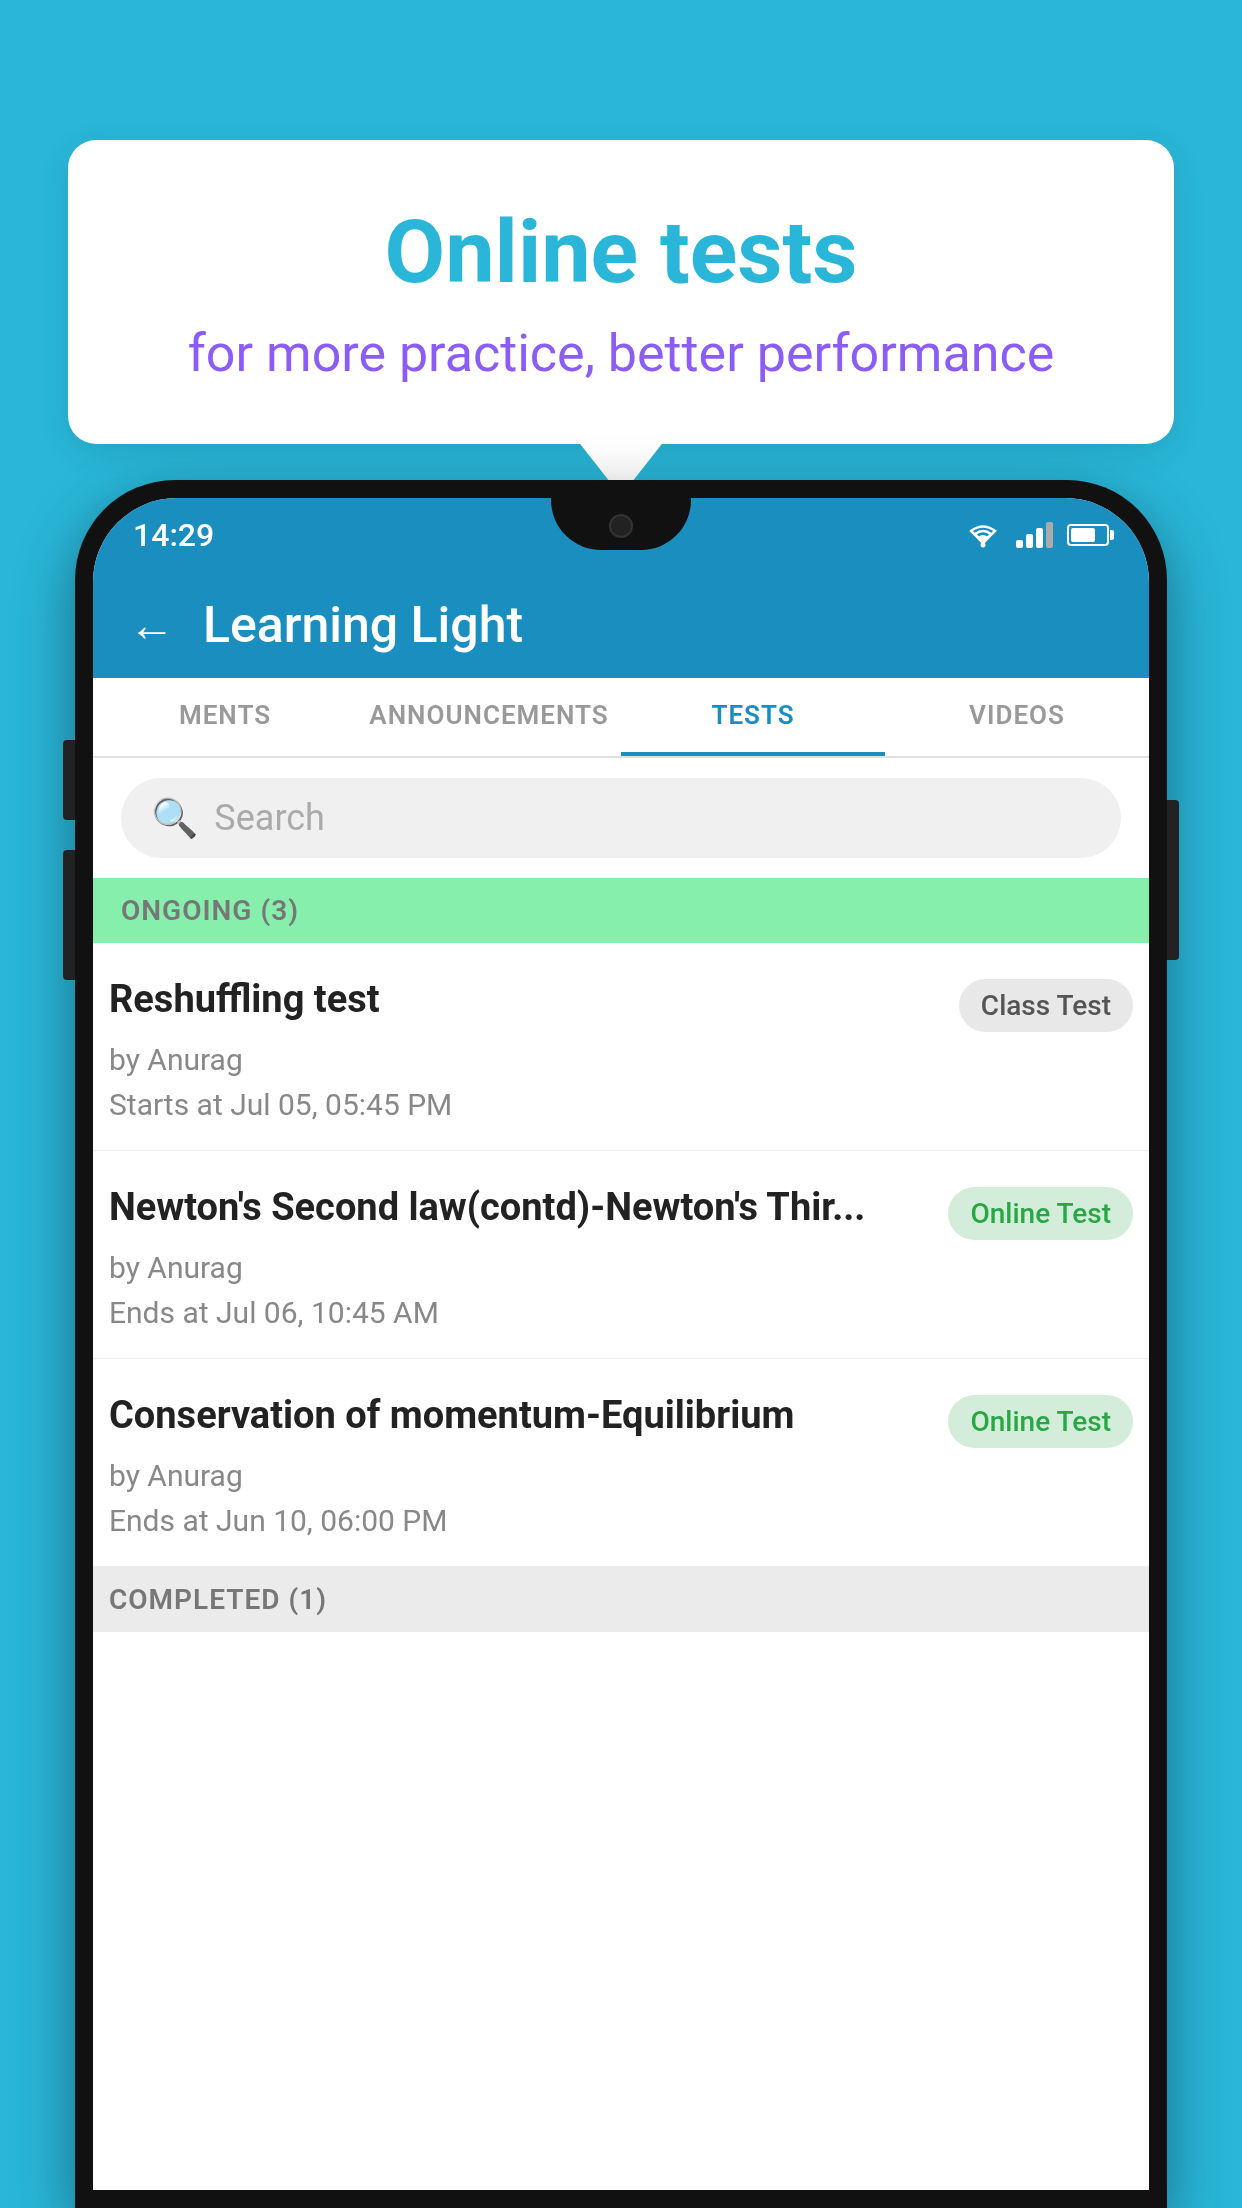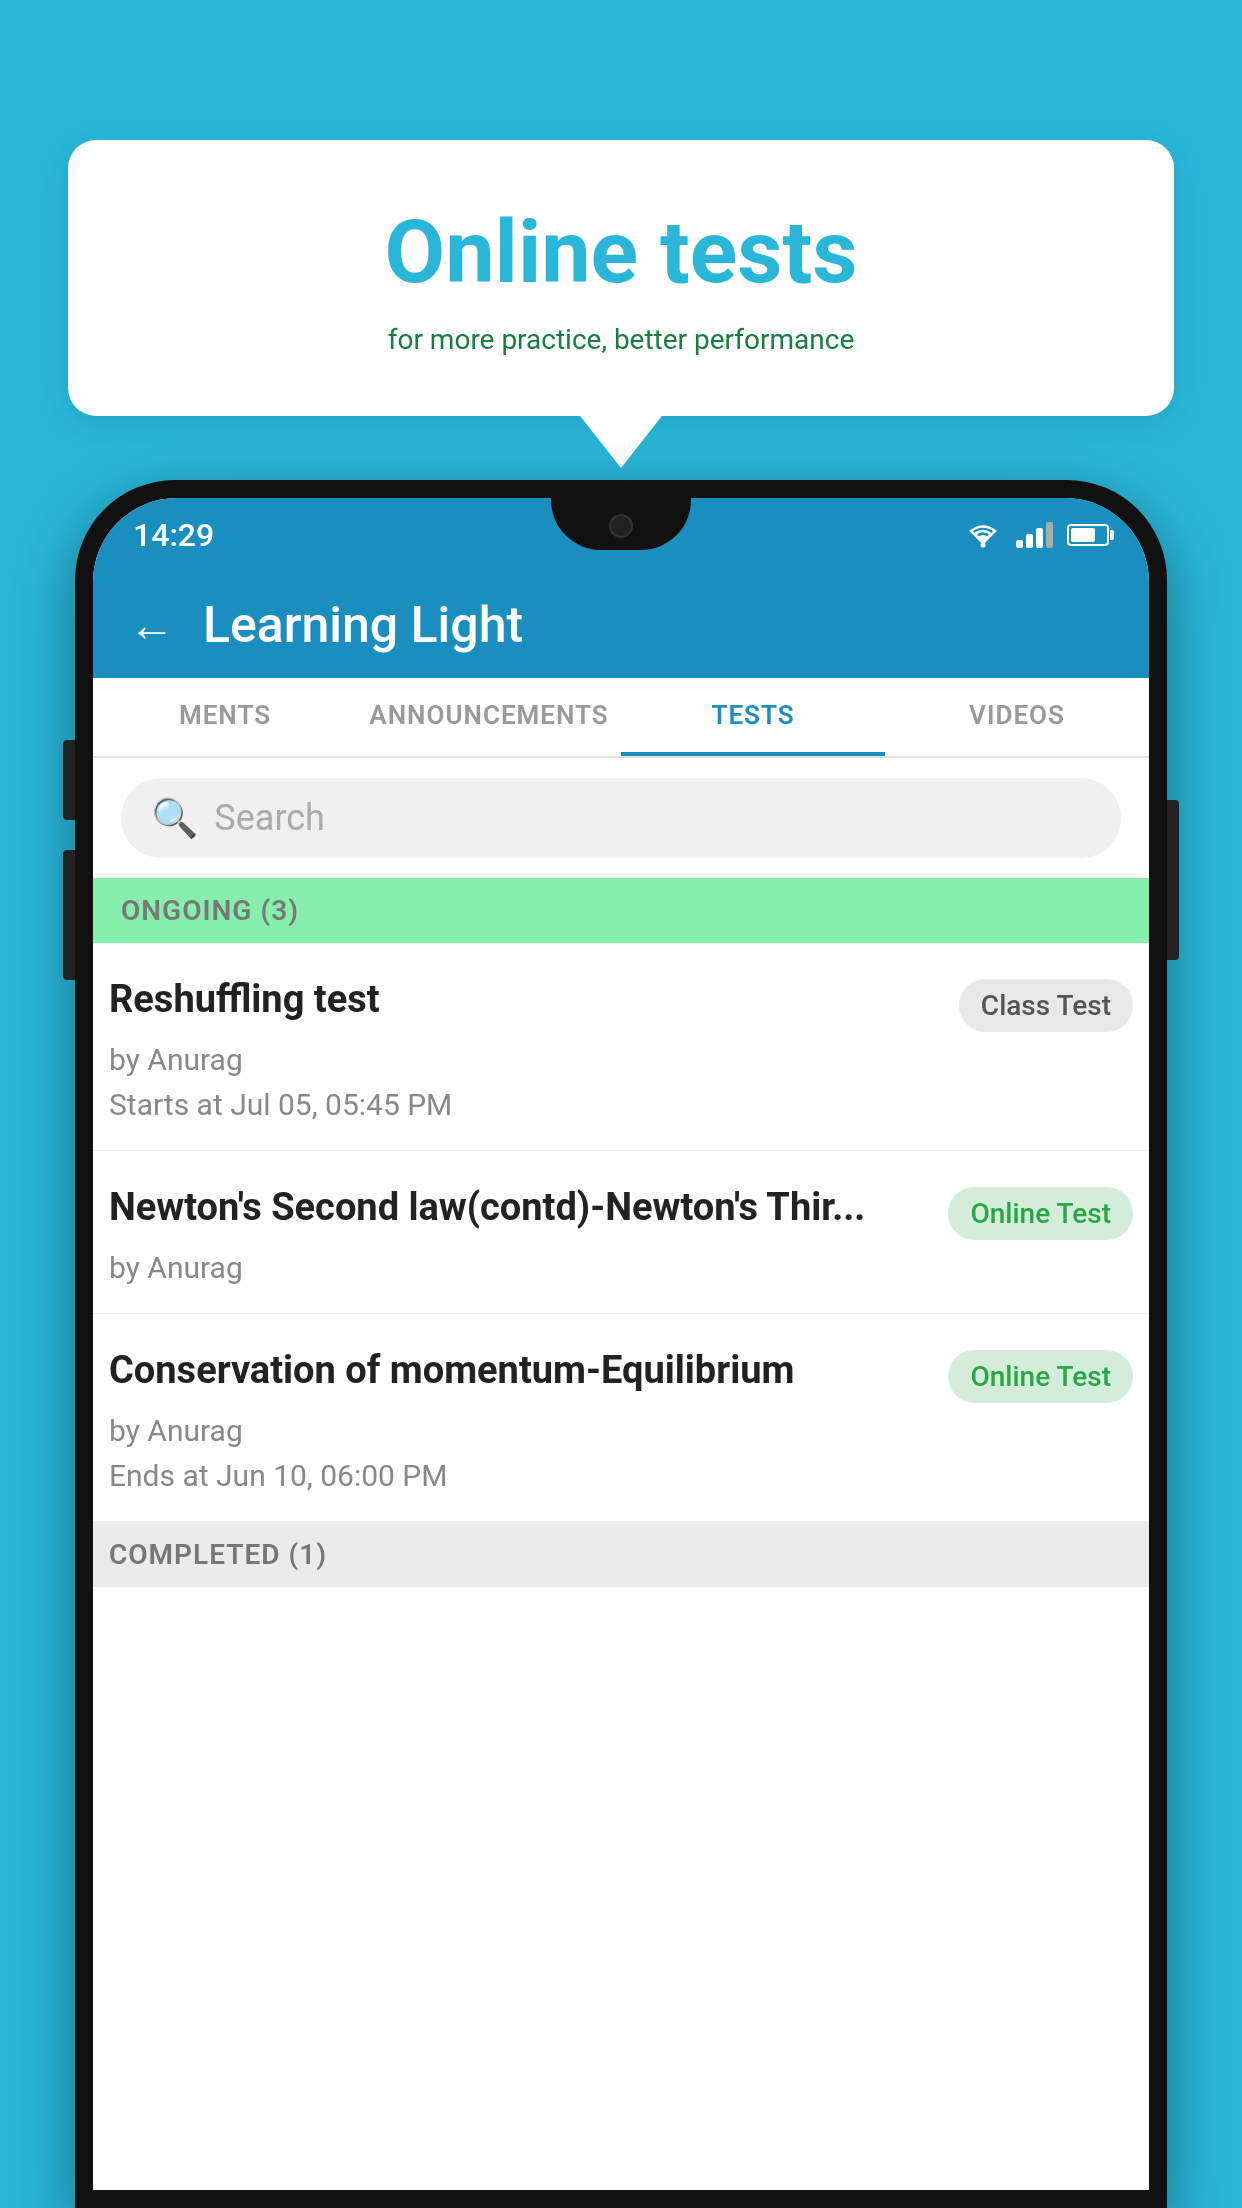--- a/index.html
+++ b/index.html
@@ -36,22 +36,22 @@
       border-right: 44px solid transparent;
       border-top: 56px solid white;
     }
     .bubble-title {
       font-size: 88px;
       font-weight: 700;
       color: #29b6d8;
       margin-bottom: 20px;
     }
     .bubble-subtitle {
-      font-size: 28px;
-      color: #15803d;
+      font-size: 52px;
+      color: #8b5cf6;
       font-weight: 400;
     }
 
     
     .phone-frame {
       position: absolute;
       top: 480px;
       left: 75px;
       right: 75px;
       bottom: 0;
@@ -403,20 +403,21 @@
         <div class="test-by">by Anurag</div>
         <div class="test-time">Starts at  Jul 05, 05:45 PM</div>
       </div>
 
       <div class="test-item">
         <div class="test-item-row">
           <span class="test-name">Newton's Second law(contd)-Newton's Thir...</span>
           <span class="test-badge badge-online">Online Test</span>
         </div>
         <div class="test-by">by Anurag</div>
+        <div class="test-time">Ends at  Jul 06, 10:45 AM</div>
       </div>
 
       <div class="test-item">
         <div class="test-item-row">
           <span class="test-name">Conservation of momentum-Equilibrium</span>
           <span class="test-badge badge-online">Online Test</span>
         </div>
         <div class="test-by">by Anurag</div>
         <div class="test-time">Ends at  Jun 10, 06:00 PM</div>
       </div>

